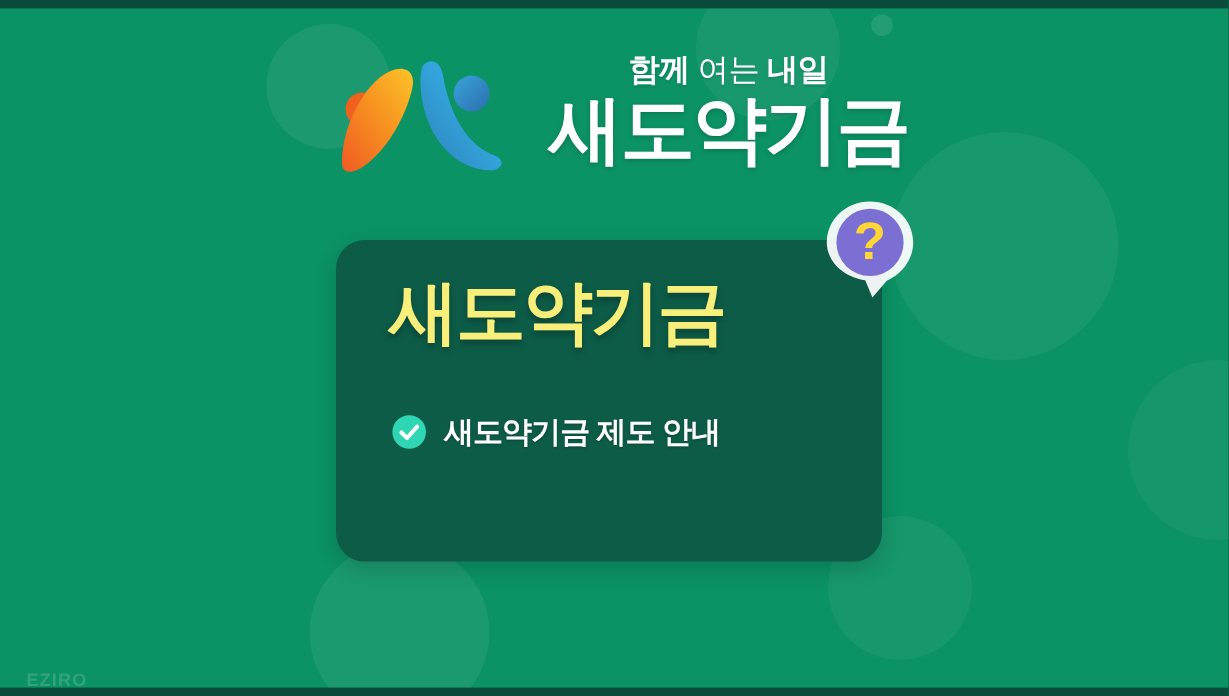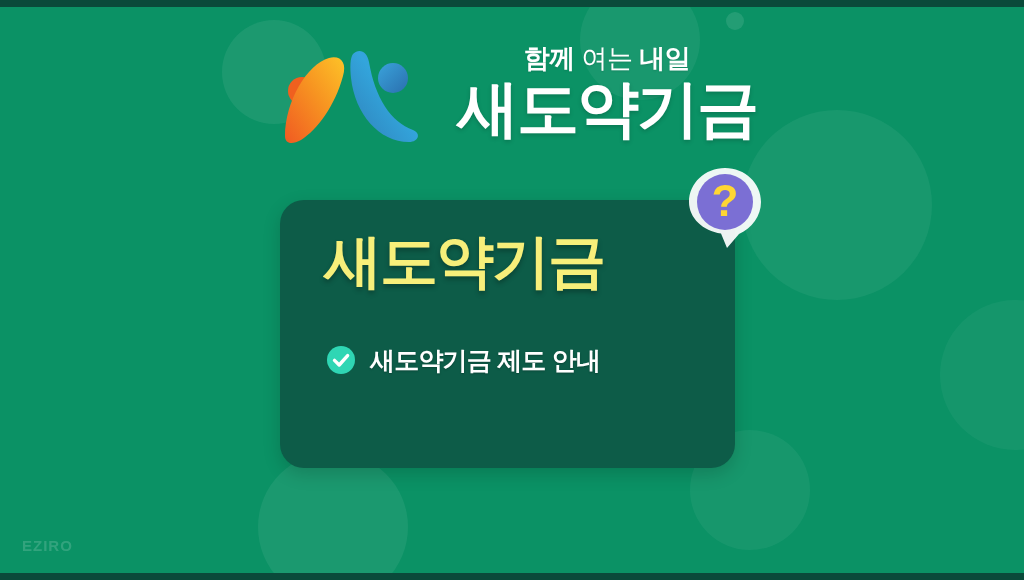--- a/index.html
+++ b/index.html
@@ -90,21 +90,21 @@
   }
 
   
   .help-bubble {
     position:absolute; left:681px; top:162px;
     width:88px; height:88px; z-index:20;
   }
 
   
   .watermark {
-    position:absolute; left:22px; bottom:26px;
+    position:absolute; left:22px; bottom:4px;
     z-index:30;
     font-size:15px; font-weight:700; letter-spacing:1px;
     color:rgba(255,255,255,0.16);
     user-select:none;
   }
 </style>
 </head>
 <body>
 
 <div class="screen">

